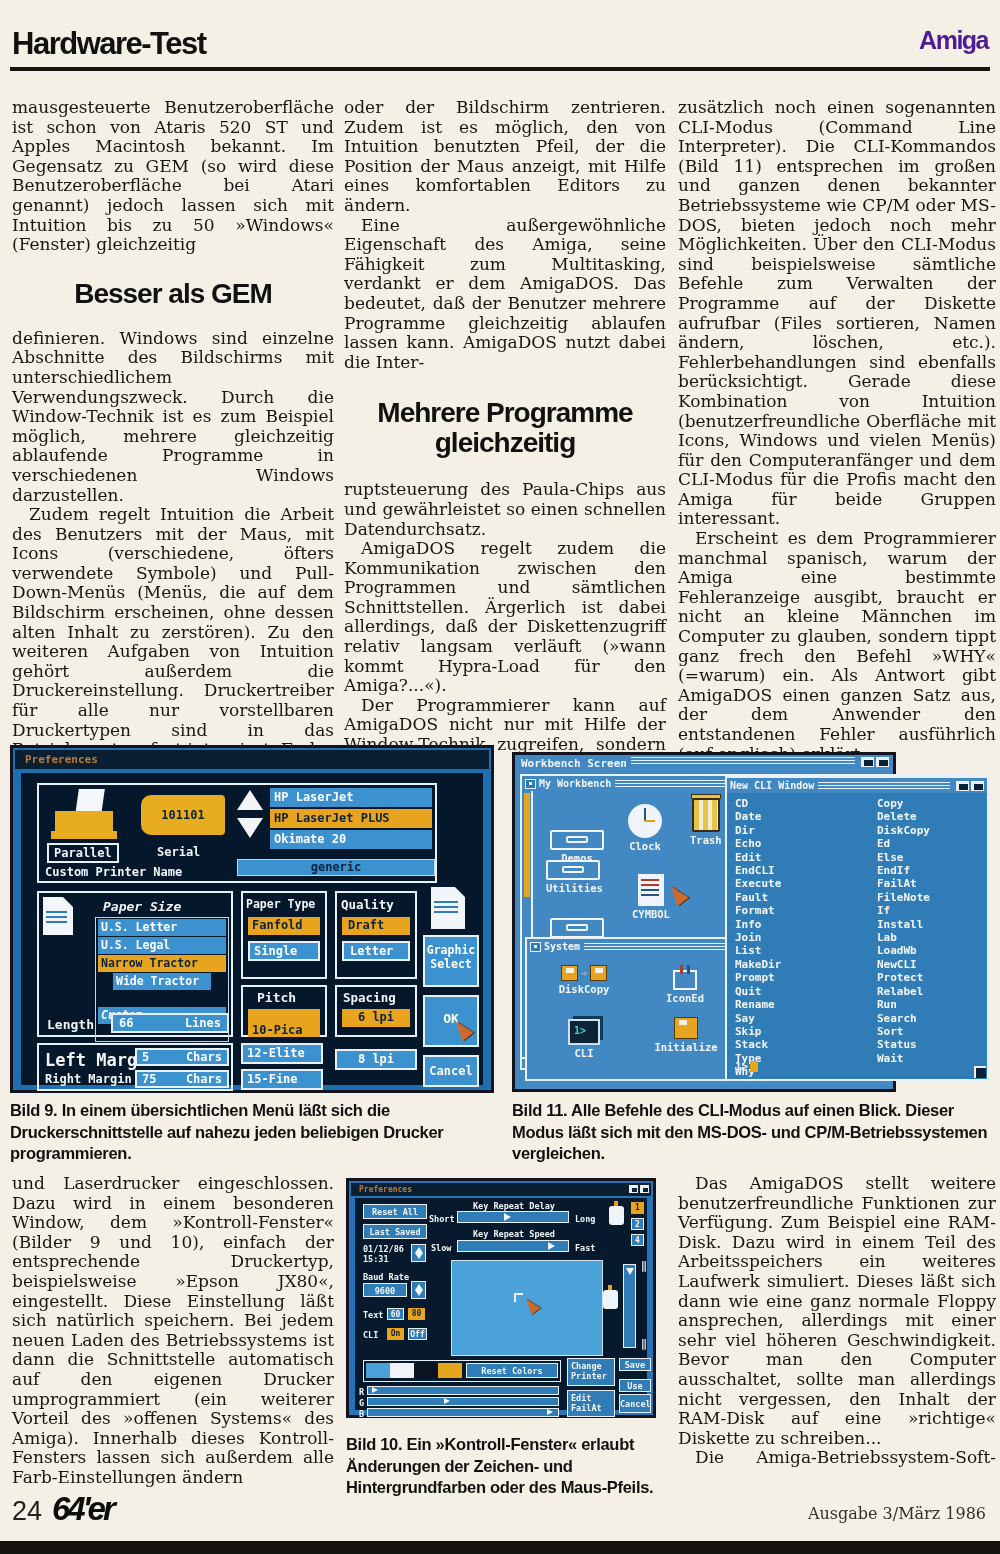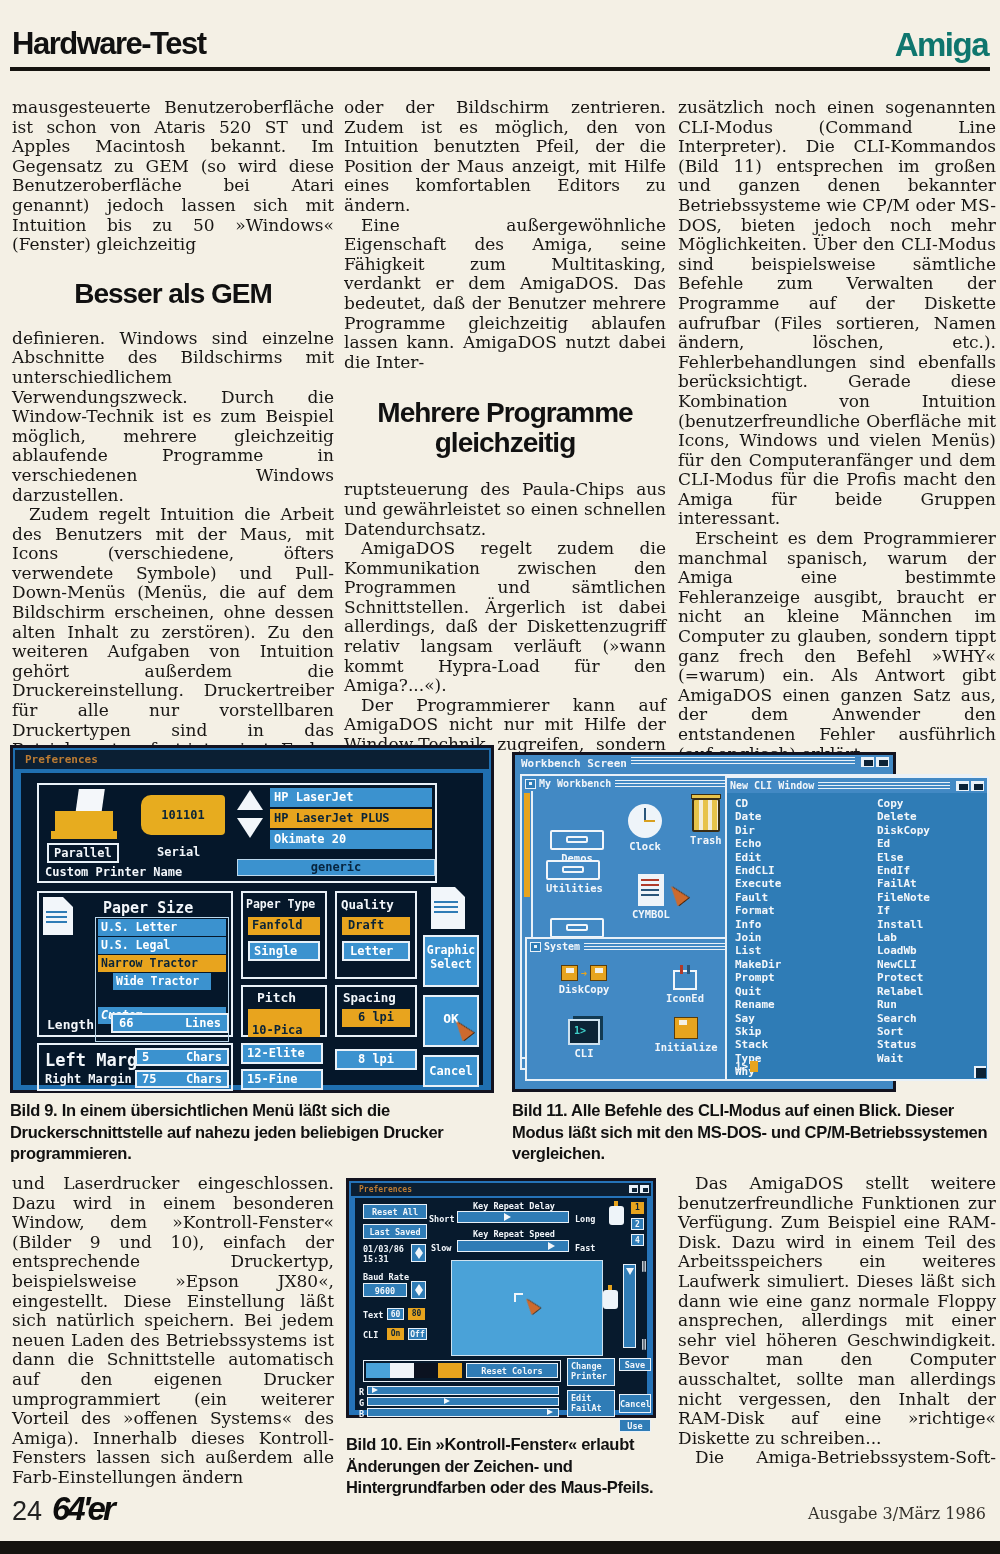--- a/index.html
+++ b/index.html
@@ -4,21 +4,21 @@
 <style>
   * { margin:0; padding:0; box-sizing:border-box; }
   html,body { width:1000px; background:#e9e4d8; }
   .page { position:relative; width:1000px; height:1554px; background:#f4f0e5; overflow:hidden;
           font-family:"DejaVu Serif", serif; color:#181614; }
 
   
   .hdr-left  { position:absolute; left:12px; top:26px; font-family:"Liberation Sans",sans-serif;
                font-weight:bold; font-size:31px; letter-spacing:-1.5px; color:#111; }
   .hdr-right { position:absolute; right:12px; top:26px; font-family:"Liberation Sans",sans-serif;
-               font-weight:bold; font-size:33px; letter-spacing:-1.5px; color:#0f766e; }
+               font-weight:bold; font-size:25px; letter-spacing:-1.5px; color:#4c1d95; }
   .hdr-rule  { position:absolute; left:10px; top:67px; width:980px; height:4px; background:#15130f; }
   .pgnum  { position:absolute; left:12px; top:1496px; font-family:"Liberation Sans",sans-serif; font-size:27px; color:#222; }
   .maglogo{ position:absolute; left:52px; top:1490px; font-family:"Liberation Sans",sans-serif;
             font-weight:bold; font-style:italic; font-size:33px; letter-spacing:-3px; color:#0d0d0d; }
   .issue  { position:absolute; right:14px; top:1504px; font-size:16px; color:#33302a; }
   .botbar { position:absolute; left:0; bottom:0; width:1000px; height:13px; background:#15130f; }
 
   
   .col { position:absolute; font-size:17px; line-height:19.6px; text-align:justify; }
   .col p { margin:0; }
@@ -181,21 +181,21 @@
           <div class="b9row rowblue">Okimate 20</div>
         </div>
         <div class="abs" style="left:198px; top:74px; width:198px; height:17px; background:#3b92cf; border:1px solid #bcd8ec; color:#07253f; font-size:12px; text-align:center;">generic</div>
       </div>
 
       <div class="abs wbox" style="left:16px; top:118px; width:196px; height:146px;">
         <div class="abs paper-ic" style="left:4px; top:4px; width:30px; height:38px;">
             <i></i>
             <u></u>
           </div>
-        <div class="abs lab" style="left:64px; top:6px; font-size:15px;">Paper Size</div>
+        <div class="abs lab" style="left:64px; top:6px; font-size:13px;font-style:italic;">Paper Size</div>
         <div class="abs" style="left:56px; top:24px; width:134px; border:1px solid #bcd8ec;">
           <div class="b9row rowblue" style="height:17px; margin:1px 2px; padding:1px 3px; font-size:11.5px;">U.S. Letter</div>
           <div class="b9row rowblue" style="height:17px; margin:1px 2px; padding:1px 3px; font-size:11.5px;">U.S. Legal</div>
           <div class="b9row rowsel" style="height:17px; margin:1px 2px; padding:1px 3px; font-size:11.5px;">Narrow Tractor</div>
           <div class="b9row rowblue" style="height:17px; margin:1px 17px; padding:1px 3px; font-size:11.5px;">Wide Tractor</div>
           <div class="b9row rowblue" style="height:17px; margin:17px 2px; padding:1px 3px; font-size:11.5px;font-style:italic;">Custom</div>
         </div>
         <div class="abs lab" style="left:8px; top:124px; font-size:13px;">Length</div>
         <div class="abs btnblue" style="left:72px; top:120px; width:118px; height:20px; display:flex; justify-content:space-between; padding:1px 6px; font-size:12px;">
           <span>66</span>
@@ -426,21 +426,21 @@
   <div class="photo fig10 b10 mono">
     <div class="b10-title">
       <span>Preferences</span>
       <div style="flex:1"></div>
       <div class="gad" style="width:9px; height:8px;"></div>
       <div class="gad" style="width:9px; height:8px;"></div>
     </div>
     <div class="b10-in">
       <div class="sbtn" style="left:8px; top:6px; width:64px; height:15px; padding-top:2px;">Reset All</div>
       <div class="sbtn" style="left:8px; top:26px; width:64px; height:15px; padding-top:2px;">Last Saved</div>
-      <div class="slab" style="left:8px; top:46px;">01/03/86</div>
+      <div class="slab" style="left:8px; top:46px;">01/12/86</div>
       <div class="slab" style="left:8px; top:56px;">15:31</div>
       <div class="updown" style="left:56px; top:46px;"></div>
       <div class="slab" style="left:8px; top:74px;">Baud Rate</div>
       <div class="sbtn" style="left:8px; top:85px; width:44px; height:14px; padding-top:2px;">9600</div>
       <div class="updown" style="left:56px; top:83px;"></div>
       <div class="slab" style="left:8px; top:112px;">Text</div>
       <div class="minicell" style="left:32px; top:110px; width:17px; background:#2f7cb6; color:#f2f6fa; border:1px solid #e9f1f8;">60</div>
       <div class="minicell" style="left:53px; top:110px; width:17px; background:#e7a41e; color:#0a2438;">80</div>
       <div class="slab" style="left:8px; top:132px;">CLI</div>
       <div class="minicell" style="left:32px; top:130px; width:17px; background:#e7a41e; color:#0a2438;">On</div>
@@ -494,21 +494,21 @@
       <div class="slab" style="left:4px; top:211px;">B</div>
       <div class="hslide" style="left:12px; top:210px; width:192px;">
           <i style="left:94%"></i>
         </div>
 
       <div class="sbtn" style="left:212px; top:160px; width:48px; height:28px; padding-top:2px; text-align:left; padding-left:3px;">
         <div>Change</div>
         <div>Printer</div>
       </div>
       <div class="sbtn" style="left:264px; top:160px; width:32px; height:13px; padding-top:1px;">Save</div>
-      <div class="sbtn" style="left:264px; top:181px; width:32px; height:13px; padding-top:1px;margin-top:40px;">Use</div>
+      <div class="sbtn" style="left:264px; top:181px; width:32px; height:13px; padding-top:1px;">Use</div>
       <div class="sbtn" style="left:212px; top:192px; width:48px; height:27px; padding-top:2px; text-align:left; padding-left:3px;">
         <div>Edit</div>
         <div>FailAt</div>
       </div>
       <div class="sbtn" style="left:264px; top:196px; width:32px; height:19px; padding-top:4px;">Cancel</div>
     </div>
   </div>
 
   <div class="caption" style="left:346px; top:1434px; width:316px;">Bild 10. Ein »Kontroll-Fenster« erlaubt Änderungen der Zeichen- und Hintergrundfarben oder des Maus-Pfeils.</div>
 

